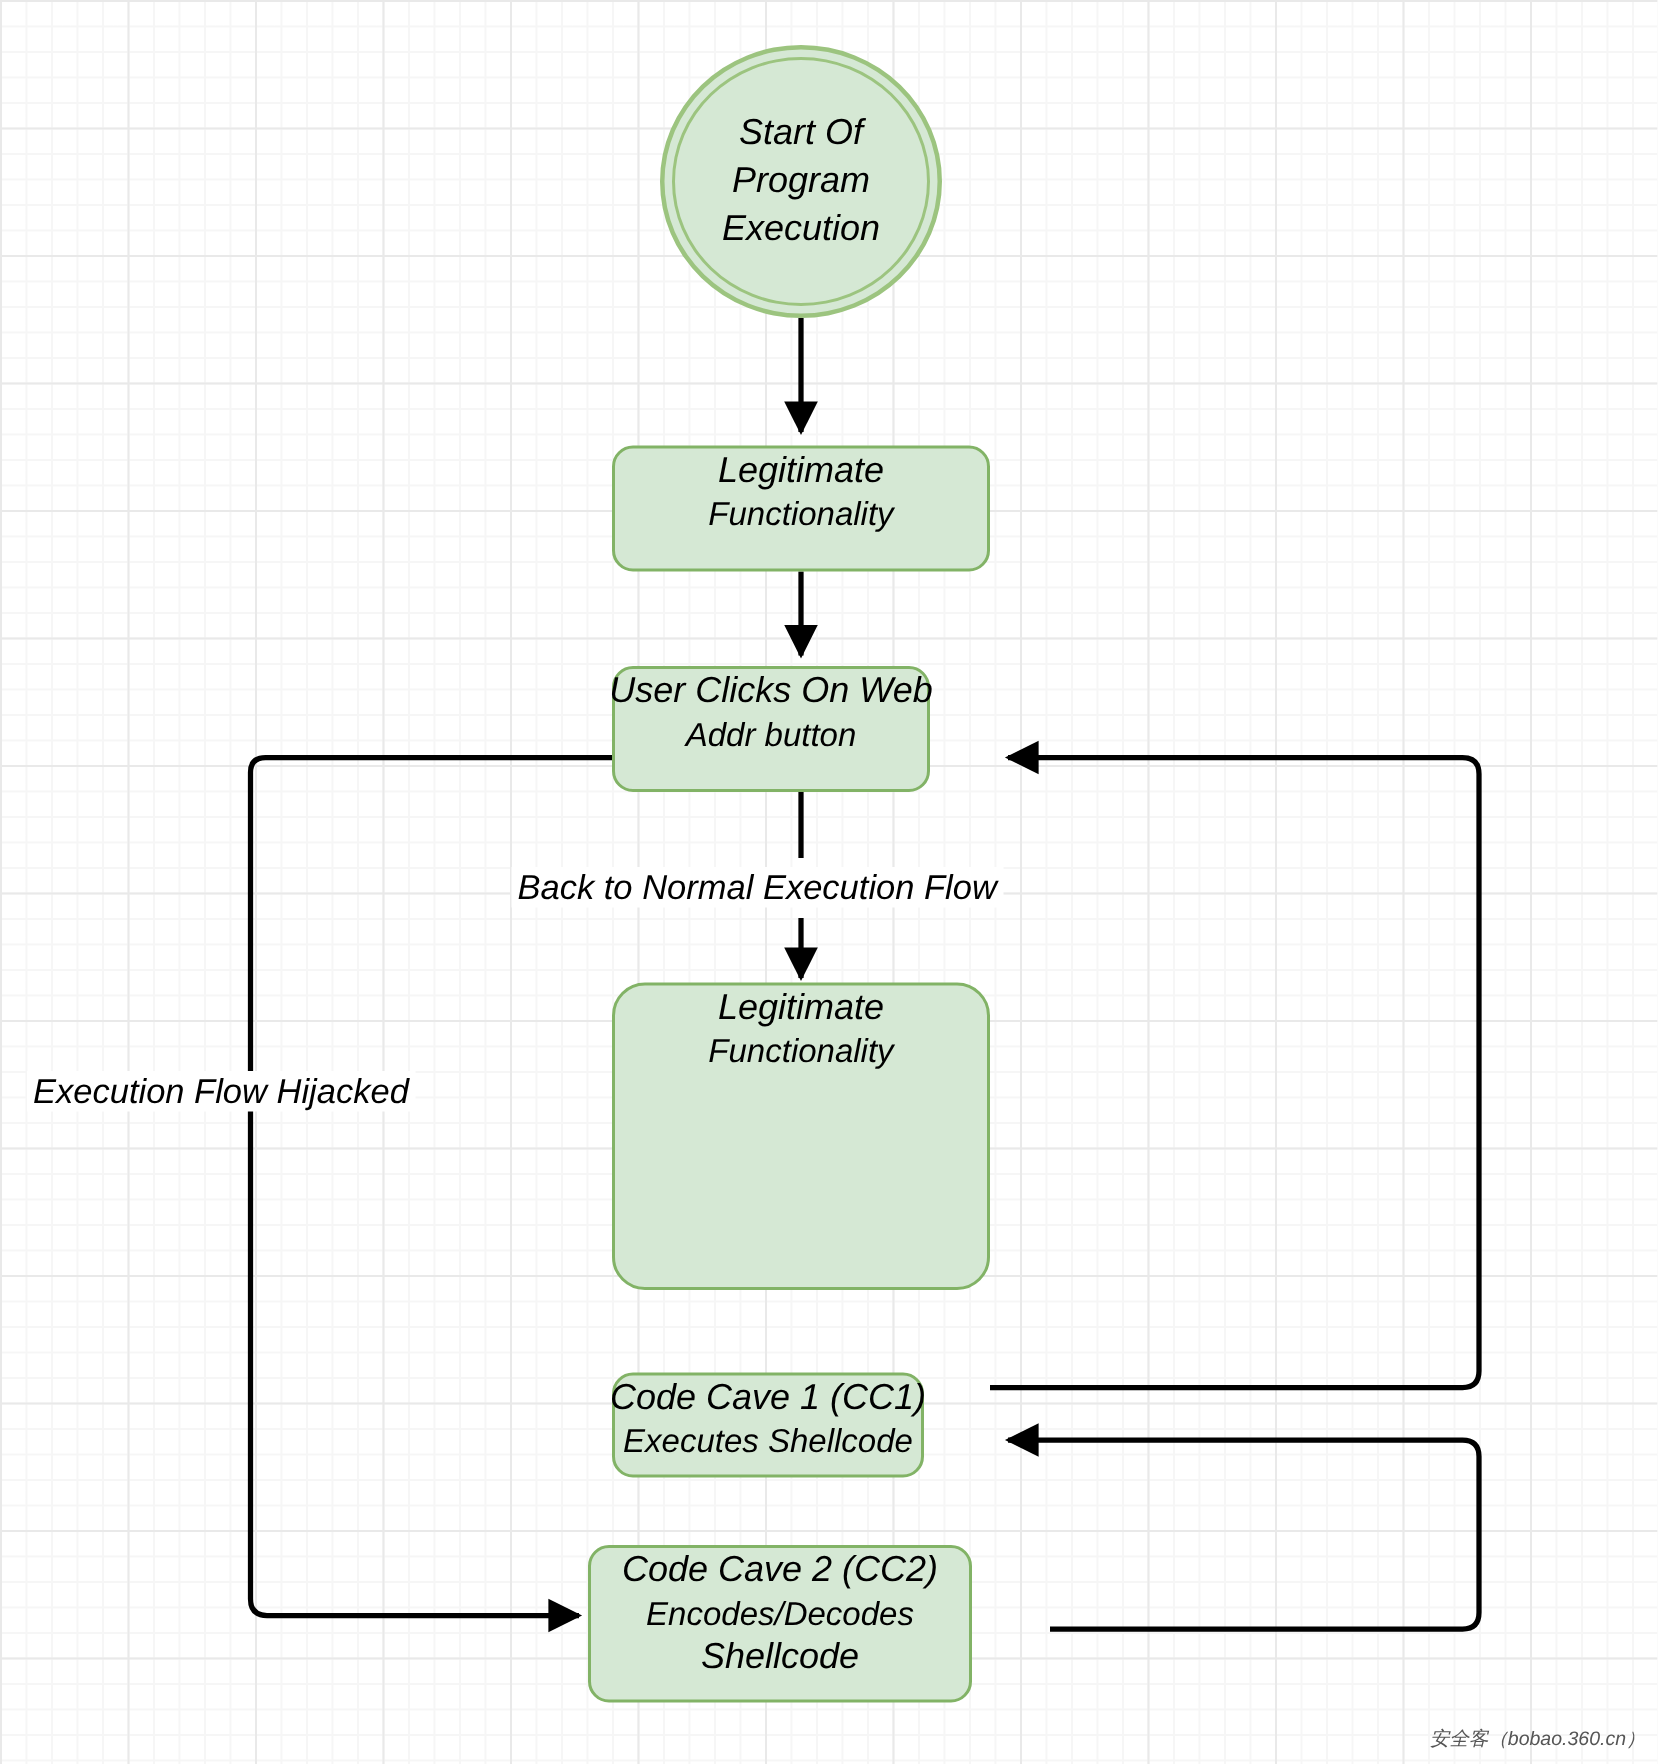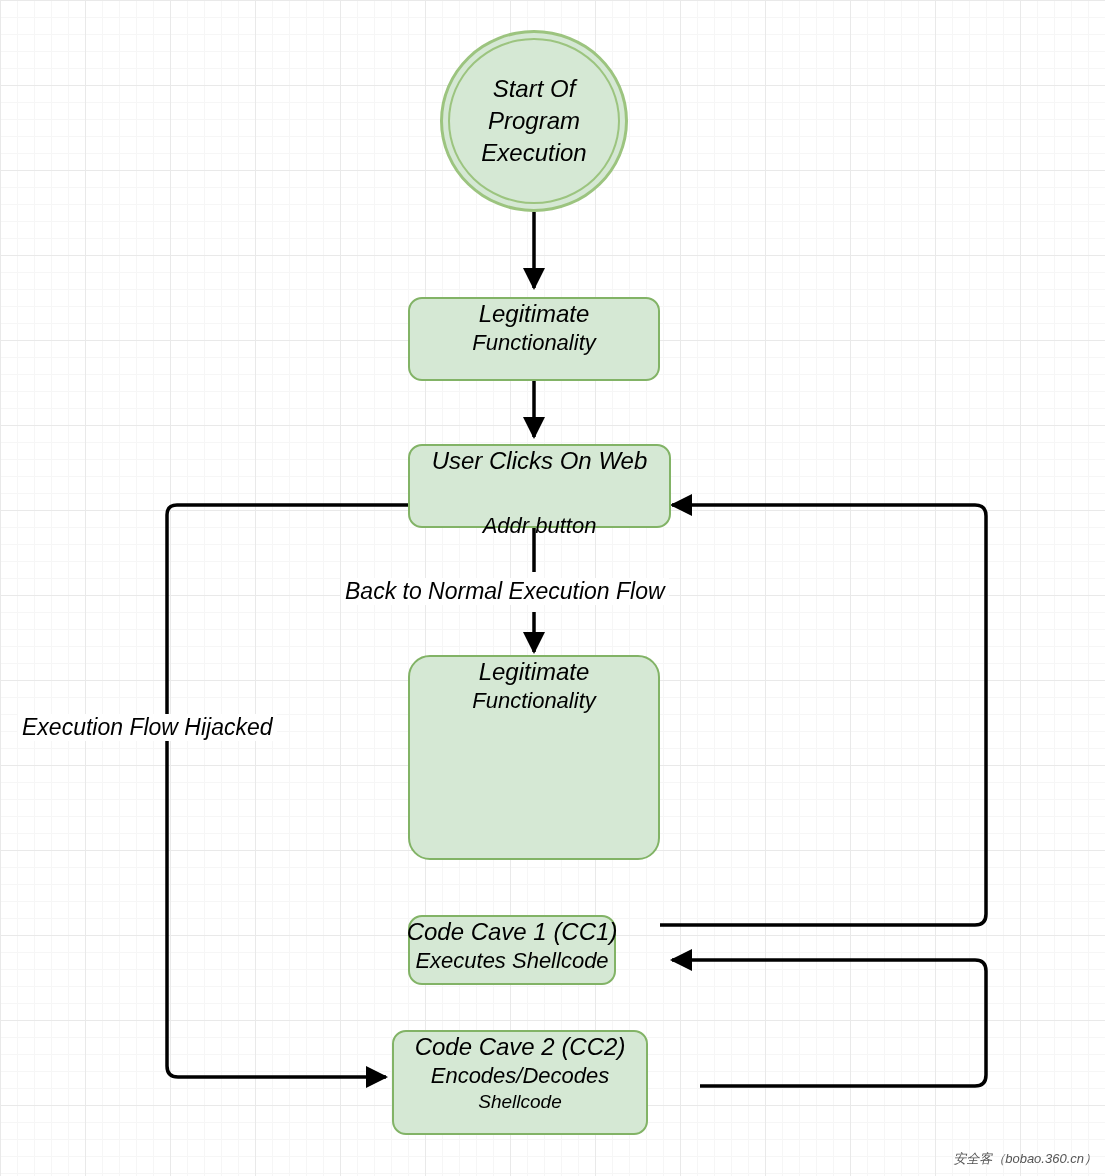--- a/index.html
+++ b/index.html
@@ -41,21 +41,21 @@
     display: flex;
     flex-direction: column;
     align-items: center;
     text-align: center;
     color: #000000;
     z-index: 3;
   }
   .node.rounded { border-radius: 14px; }
   .node .line1 { font-size: 24px; line-height: 1.26; white-space: nowrap; }
   .node .line2 { font-size: 22px; line-height: 1.26; white-space: nowrap; }
-  .node .line3 { font-size: 19px; line-height: 1.26; white-space: nowrap; }
+  .node .line3 { font-size: 24px; line-height: 1.26; white-space: nowrap; }
 
   .start-node {
     position: absolute;
     box-sizing: border-box;
     border-radius: 50%;
     background: #d5e8d4;
     border: 3px solid #9cc47f;
     display: flex;
     align-items: center;
     justify-content: center;
@@ -128,21 +128,21 @@
     <span class="start-text">Start Of
 Program
 Execution</span>
   </div>
 
   <div class="node rounded" style="left:408px; top:297px; width:252px; height:84px;">
     <span class="line1">Legitimate</span>
     <span class="line2">Functionality</span>
   </div>
 
-  <div class="node rounded" style="left:408px; top:444px; width:263px; height:84px;gap:36px;">
+  <div class="node rounded" style="left:408px; top:444px; width:212px; height:84px;">
     <span class="line1">User Clicks On Web</span>
     <span class="line2">Addr button</span>
   </div>
 
   <div class="node rounded" style="left:408px; top:655px; width:252px; height:205px; border-radius:22px;">
     <span class="line1">Legitimate</span>
     <span class="line2">Functionality</span>
   </div>
 
   <div class="node rounded" style="left:408px; top:915px; width:208px; height:70px;">

